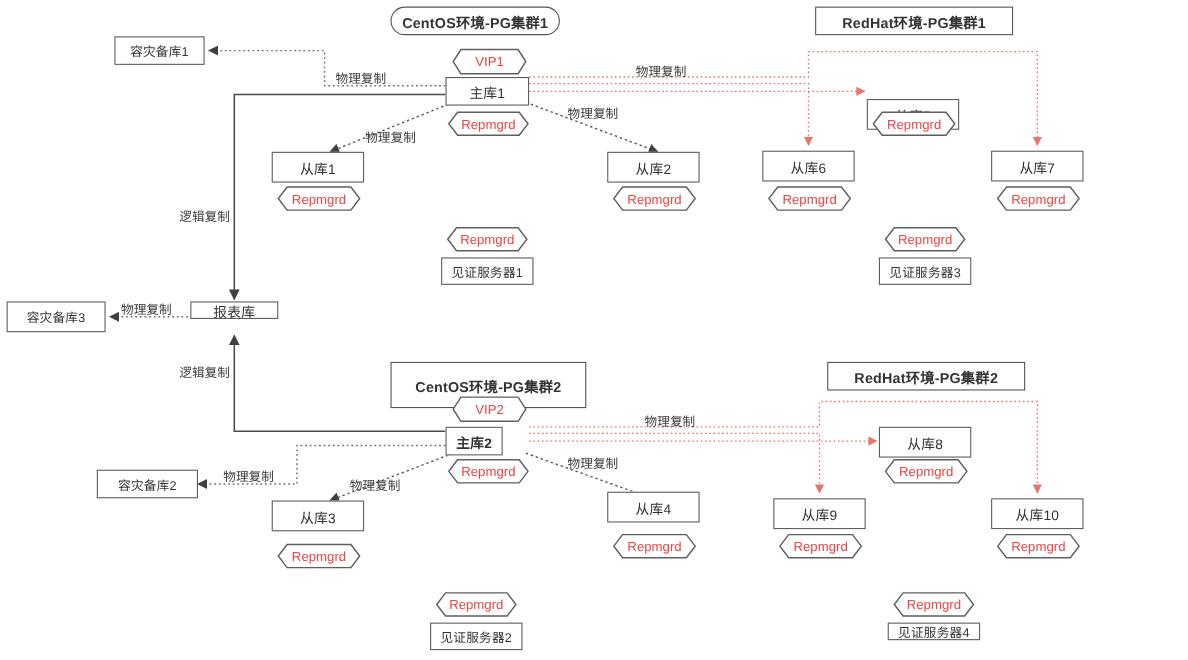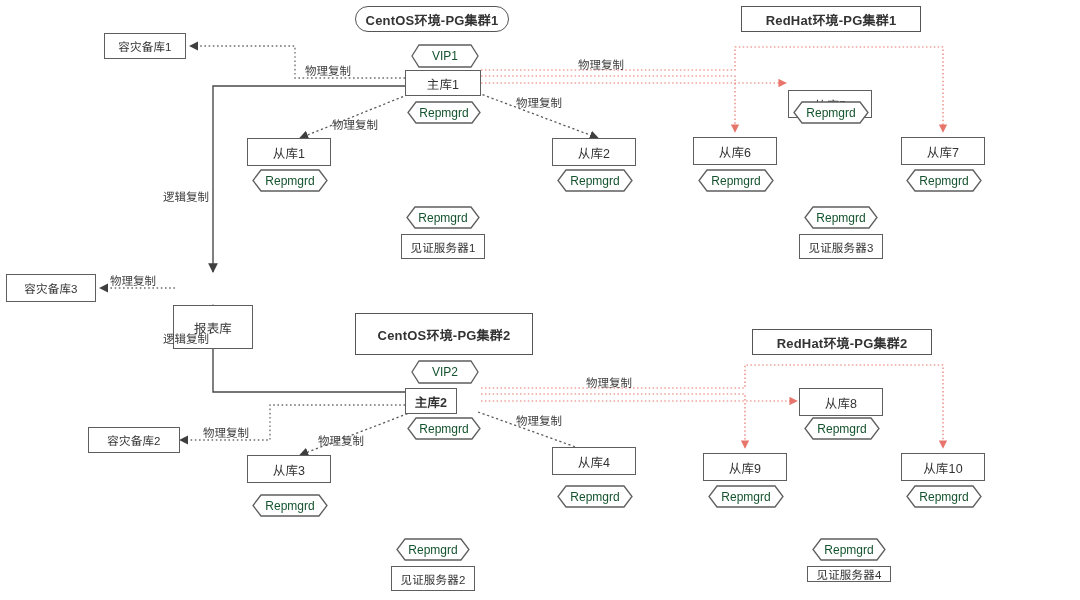--- a/index.html
+++ b/index.html
@@ -38,21 +38,21 @@
   }
   .node.small{font-size:11.5px;}
   
   .hex{
     position:absolute;
     box-sizing:border-box;
     display:flex;
     align-items:center;
     justify-content:center;
     font-size:12px;
-    color:#14532d;
+    color:#ef4444;
     white-space:nowrap;
     z-index:5;
   }
   .hex svg{position:absolute;left:0;top:0;overflow:visible;}
   .hex span{position:relative;z-index:2;}
   
   .elabel{
     position:absolute;
     font-size:11.5px;
     color:#3d3d3d;
@@ -155,21 +155,21 @@
   <div class="elabel" style="left:163px;top:188px;">逻辑复制</div>
   <div class="elabel" style="left:110px;top:272px;">物理复制</div>
   <div class="elabel" style="left:163px;top:330px;">逻辑复制</div>
   <div class="elabel" style="left:203px;top:424px;">物理复制</div>
   <div class="elabel" style="left:318px;top:432px;">物理复制</div>
   <div class="elabel" style="left:516px;top:412px;">物理复制</div>
   <div class="elabel" style="left:586px;top:374px;">物理复制</div>
 
   <div class="node title" style="left:355px;top:6px;width:154px;height:26px;border-radius:13px;">CentOS环境-PG集群1</div>
   <div class="node title" style="left:741px;top:6px;width:180px;height:26px;">RedHat环境-PG集群1</div>
-  <div class="node title" style="left:355px;top:313px;width:178px;height:42px;">CentOS环境-PG集群2</div>
+  <div class="node title" style="left:355px;top:329px;width:178px;height:42px;">CentOS环境-PG集群2</div>
   <div class="node title" style="left:752px;top:329px;width:180px;height:26px;">RedHat环境-PG集群2</div>
 
   <div class="hex" style="left:411px;top:44px;width:68px;height:24px;">
     <svg width="68" height="24" viewBox="0 0 68 24" preserveAspectRatio="none">
       <polygon points="8,1 60,1 67,12 60,23 8,23 1,12" fill="#ffffff" stroke="#5e5e5e" stroke-width="1.3"></polygon>
     </svg>
     <span>VIP1</span>
   </div>
   <div class="hex" style="left:411px;top:360px;width:68px;height:24px;">
     <svg width="68" height="24" viewBox="0 0 68 24" preserveAspectRatio="none">
@@ -302,15 +302,15 @@
     <svg width="74" height="23" viewBox="0 0 74 23" preserveAspectRatio="none">
       <polygon points="9,1 65,1 73,11.5 65,22 9,22 1,11.5" fill="#ffffff" stroke="#5e5e5e" stroke-width="1.3"></polygon>
     </svg>
     <span>Repmgrd</span>
   </div>
   <div class="node small" style="left:807px;top:566px;width:84px;height:16px;">见证服务器4</div>
 
   <div class="node small" style="left:104px;top:33px;width:82px;height:26px;">容灾备库1</div>
   <div class="node small" style="left:88px;top:427px;width:92px;height:26px;">容灾备库2</div>
   <div class="node small" style="left:6px;top:274px;width:90px;height:28px;">容灾备库3</div>
-  <div class="node" style="left:173px;top:274px;width:80px;height:44px;margin-top:31px;">报表库</div>
+  <div class="node" style="left:173px;top:274px;width:80px;height:16px;">报表库</div>
 
 </div>
 
 </body></html>

